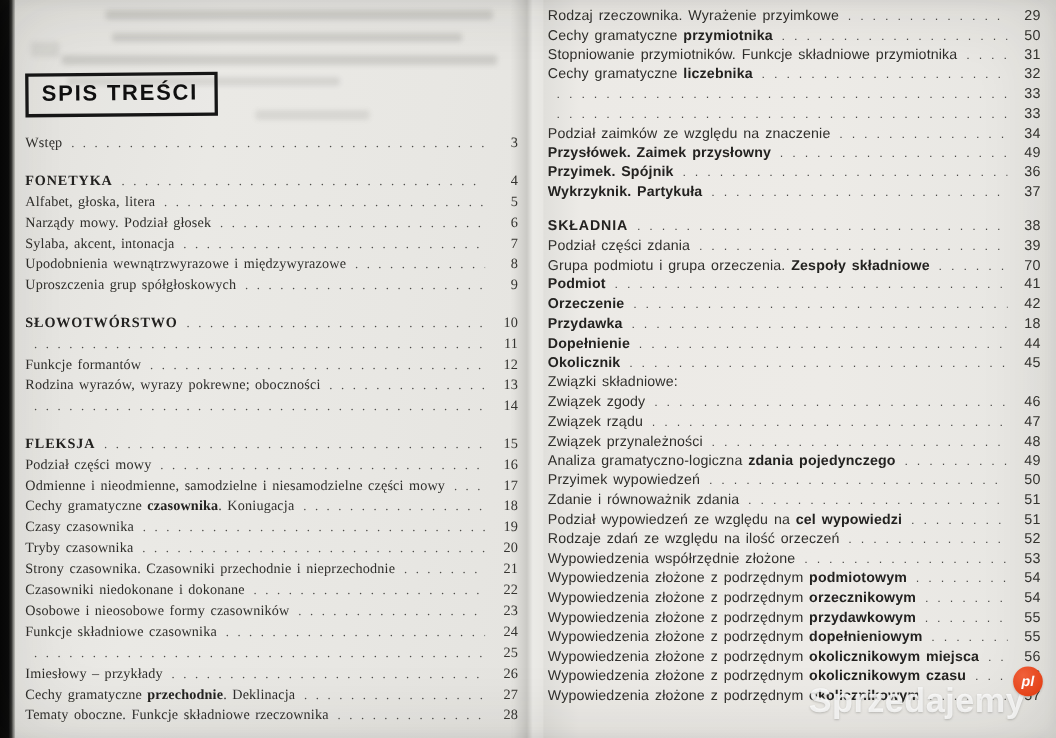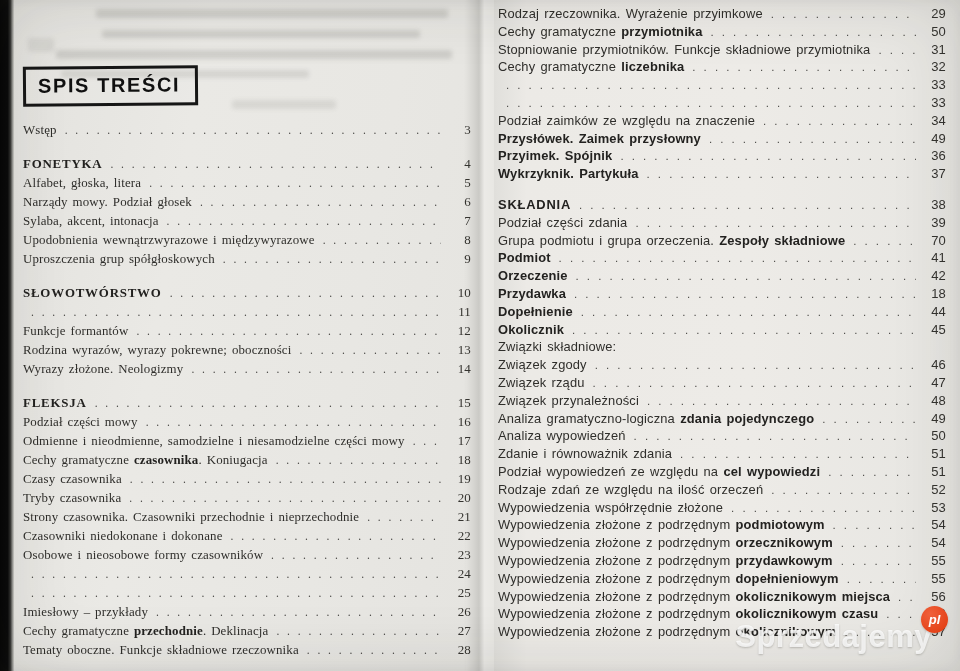--- a/index.html
+++ b/index.html
@@ -124,21 +124,20 @@
           <span class="lbl"><span>Funkcje formantów</span></span>
           <span class="dots">. . . . . . . . . . . . . . . . . . . . . . . . . . . . . . . . . . . . . . . . . . . . . . . . . . . . . . . . . . . . . . . . . . . . . . </span>
           <span class="pg">12</span>
         </div>
         <div class="row">
           <span class="lbl"><span>Rodzina wyrazów, wyrazy pokrewne; oboczności</span></span>
           <span class="dots">. . . . . . . . . . . . . . . . . . . . . . . . . . . . . . . . . . . . . . . . . . . . . . . . . . . . . . . . . . . . . . . . . . . . . . </span>
           <span class="pg">13</span>
         </div>
         <div class="row">
-          <span class="lbl"><span>Wyrazy złożone. Neologizmy</span></span>
           <span class="dots">. . . . . . . . . . . . . . . . . . . . . . . . . . . . . . . . . . . . . . . . . . . . . . . . . . . . . . . . . . . . . . . . . . . . . . </span>
           <span class="pg">14</span>
         </div>
         <div class="row gap">
           <span class="lbl hdr"><b>FLEKSJA</b></span>
           <span class="dots">. . . . . . . . . . . . . . . . . . . . . . . . . . . . . . . . . . . . . . . . . . . . . . . . . . . . . . . . . . . . . . . . . . . . . . </span>
           <span class="pg">15</span>
         </div>
         <div class="row">
           <span class="lbl"><span>Podział części mowy</span></span>
@@ -174,20 +173,21 @@
           <span class="lbl"><span>Czasowniki niedokonane i dokonane</span></span>
           <span class="dots">. . . . . . . . . . . . . . . . . . . . . . . . . . . . . . . . . . . . . . . . . . . . . . . . . . . . . . . . . . . . . . . . . . . . . . </span>
           <span class="pg">22</span>
         </div>
         <div class="row">
           <span class="lbl"><span>Osobowe i nieosobowe formy czasowników</span></span>
           <span class="dots">. . . . . . . . . . . . . . . . . . . . . . . . . . . . . . . . . . . . . . . . . . . . . . . . . . . . . . . . . . . . . . . . . . . . . . </span>
           <span class="pg">23</span>
         </div>
         <div class="row">
+          <span class="lbl"><span>Funkcje składniowe czasownika</span></span>
           <span class="dots">. . . . . . . . . . . . . . . . . . . . . . . . . . . . . . . . . . . . . . . . . . . . . . . . . . . . . . . . . . . . . . . . . . . . . . </span>
           <span class="pg">24</span>
         </div>
         <div class="row">
           <span class="dots">. . . . . . . . . . . . . . . . . . . . . . . . . . . . . . . . . . . . . . . . . . . . . . . . . . . . . . . . . . . . . . . . . . . . . . </span>
           <span class="pg">25</span>
         </div>
         <div class="row">
           <span class="lbl"><span>Imiesłowy – przykłady</span></span>
           <span class="dots">. . . . . . . . . . . . . . . . . . . . . . . . . . . . . . . . . . . . . . . . . . . . . . . . . . . . . . . . . . . . . . . . . . . . . . </span>
@@ -313,21 +313,21 @@
           <span class="lbl"><span>Związek przynależności</span></span>
           <span class="dots">. . . . . . . . . . . . . . . . . . . . . . . . . . . . . . . . . . . . . . . . . . . . . . . . . . . . . . . . . . . . . . . . . . . . . . </span>
           <span class="pg">48</span>
         </div>
         <div class="row">
           <span class="lbl"><span>Analiza gramatyczno-logiczna </span><b>zdania pojedynczego</b></span>
           <span class="dots">. . . . . . . . . . . . . . . . . . . . . . . . . . . . . . . . . . . . . . . . . . . . . . . . . . . . . . . . . . . . . . . . . . . . . . </span>
           <span class="pg">49</span>
         </div>
         <div class="row">
-          <span class="lbl"><span>Analiza wypowiedzeń</span></span>
+          <span class="lbl"><span>Przyimek wypowiedzeń</span></span>
           <span class="dots">. . . . . . . . . . . . . . . . . . . . . . . . . . . . . . . . . . . . . . . . . . . . . . . . . . . . . . . . . . . . . . . . . . . . . . </span>
           <span class="pg">50</span>
         </div>
         <div class="row">
           <span class="lbl"><span>Zdanie i równoważnik zdania</span></span>
           <span class="dots">. . . . . . . . . . . . . . . . . . . . . . . . . . . . . . . . . . . . . . . . . . . . . . . . . . . . . . . . . . . . . . . . . . . . . . </span>
           <span class="pg">51</span>
         </div>
         <div class="row">
           <span class="lbl"><span>Podział wypowiedzeń ze względu na </span><b>cel wypowiedzi</b></span>

